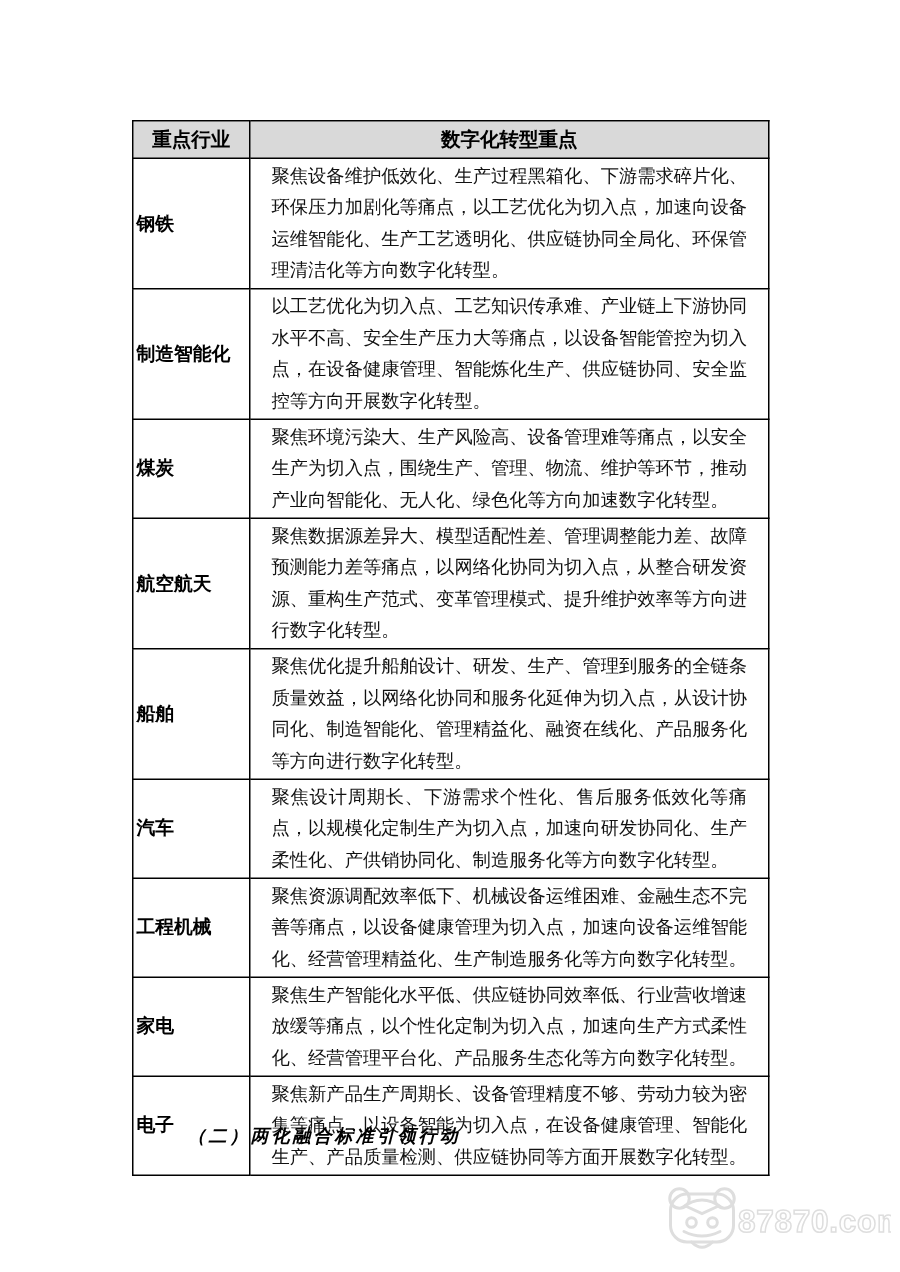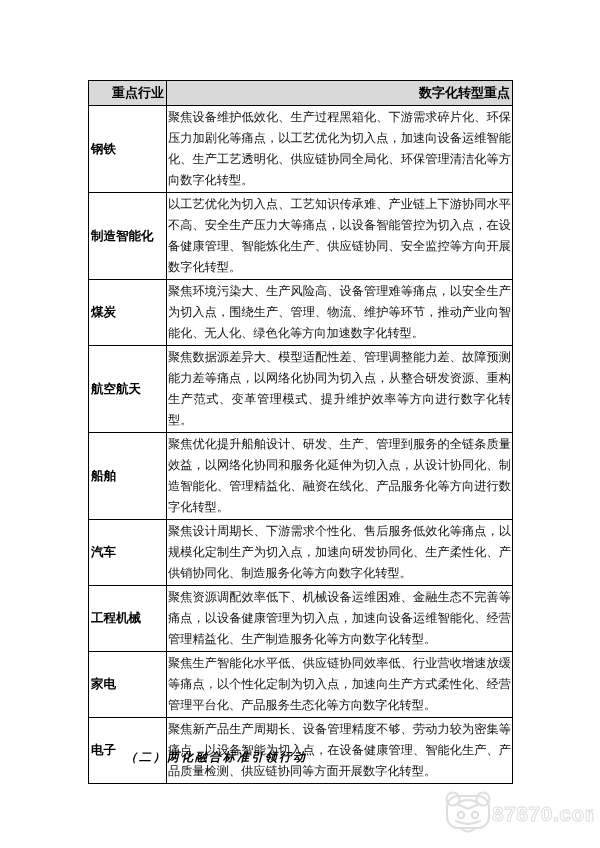--- a/index.html
+++ b/index.html
@@ -11,31 +11,31 @@
   table.industry-table{
     position:absolute;left:88px;top:80px;width:425px;
     border-collapse:collapse;table-layout:fixed;
   }
   table.industry-table th,table.industry-table td{
     border:1px solid #000;vertical-align:middle;
   }
   table.industry-table th{
     background:#d9d9d9;
     font-family:"Liberation Sans","DejaVu Sans",sans-serif;
-    font-weight:bold;font-size:13px;text-align:right;
+    font-weight:bold;font-size:13px;text-align:center;
     height:24px;padding:0 2px;border-bottom-width:1.5px;
   }
   th.col-industry{width:73px;}
   td.ind{
     font-family:"Liberation Sans","DejaVu Sans",sans-serif;
     font-weight:bold;font-size:12.5px;text-align:left;padding:0 2px;
   }
   td.focus{
     font-size:12.2px;line-height:21px;text-align:justify;
-    text-justify:inter-ideograph;padding:1px 1px;color:#111;
+    text-justify:inter-ideograph;padding:1px 14px;color:#111;
   }
   .section-heading{
     position:absolute;left:125px;top:749px;
     font-family:"Liberation Serif","DejaVu Serif",serif;
     font-style:italic;font-weight:bold;font-size:12px;letter-spacing:2px;
     white-space:nowrap;
   }
   .page-number{
     position:absolute;top:777px;left:0;width:600px;text-align:center;
     font-size:9.5px;color:#222;

